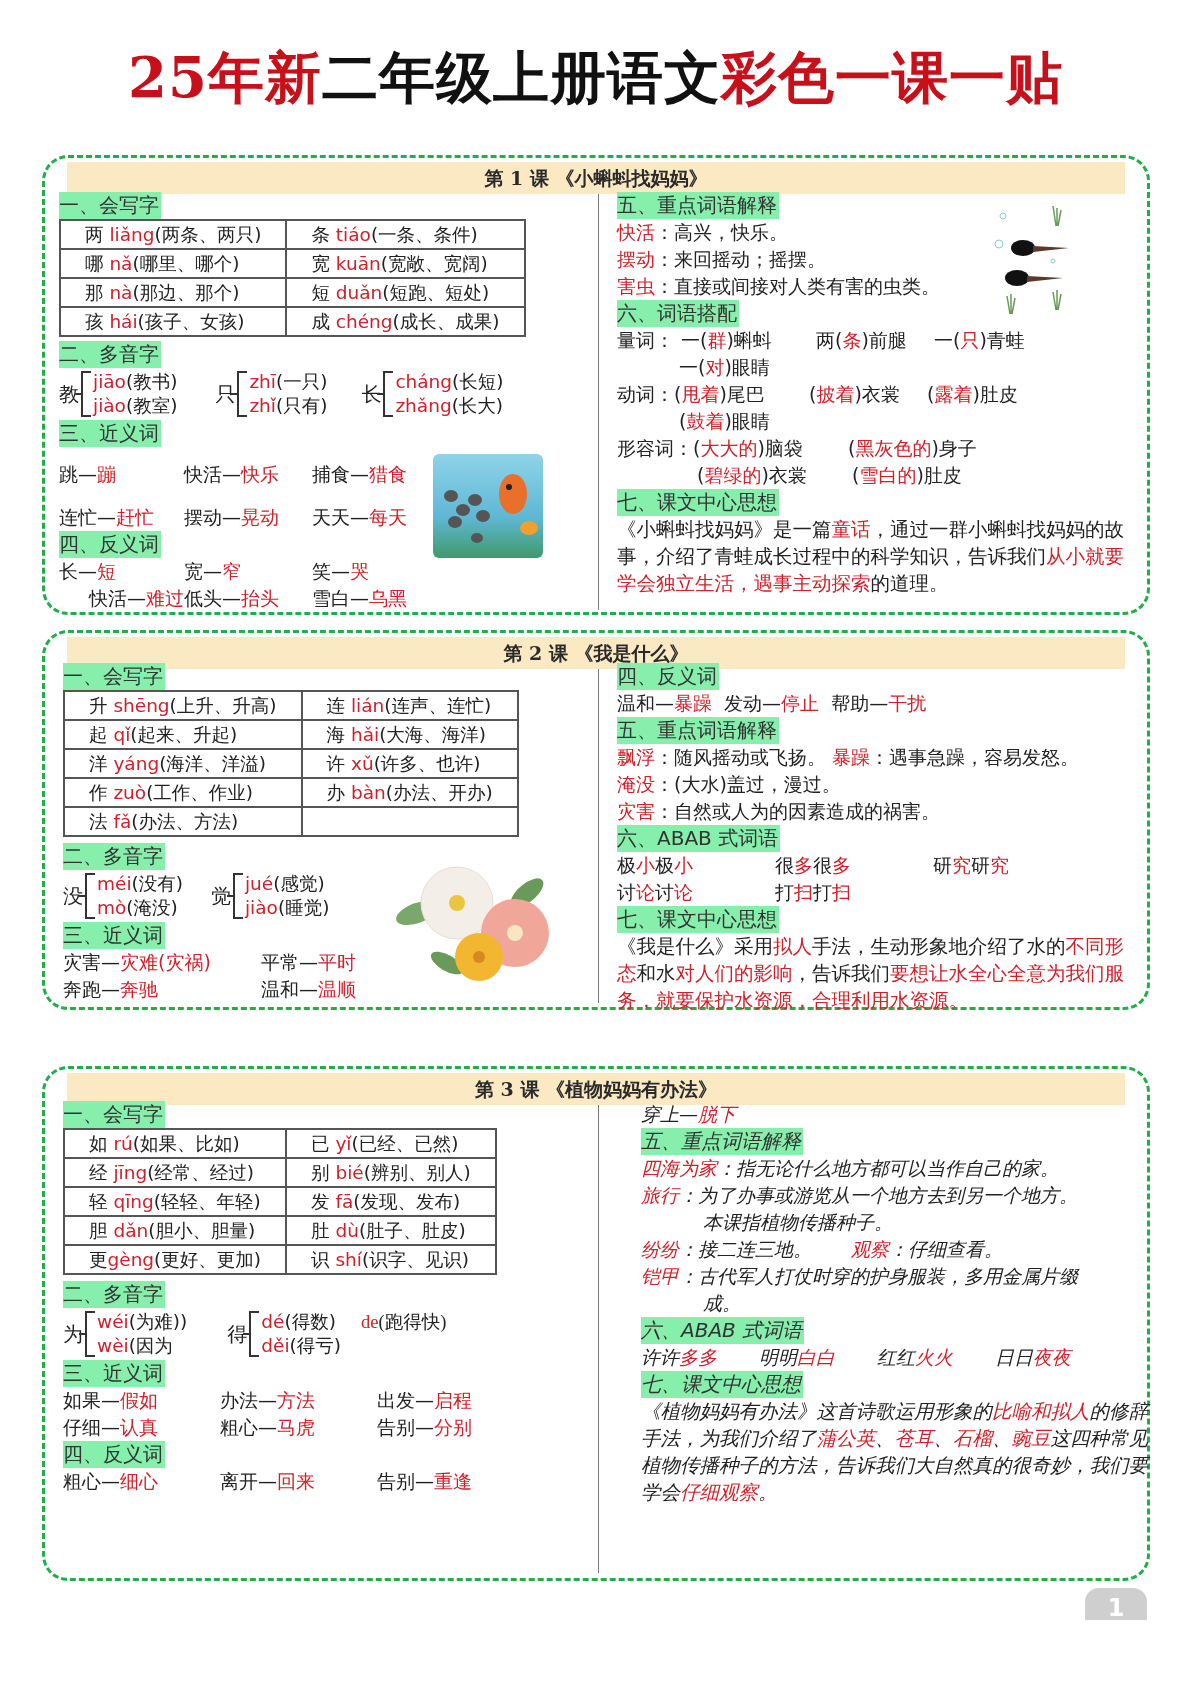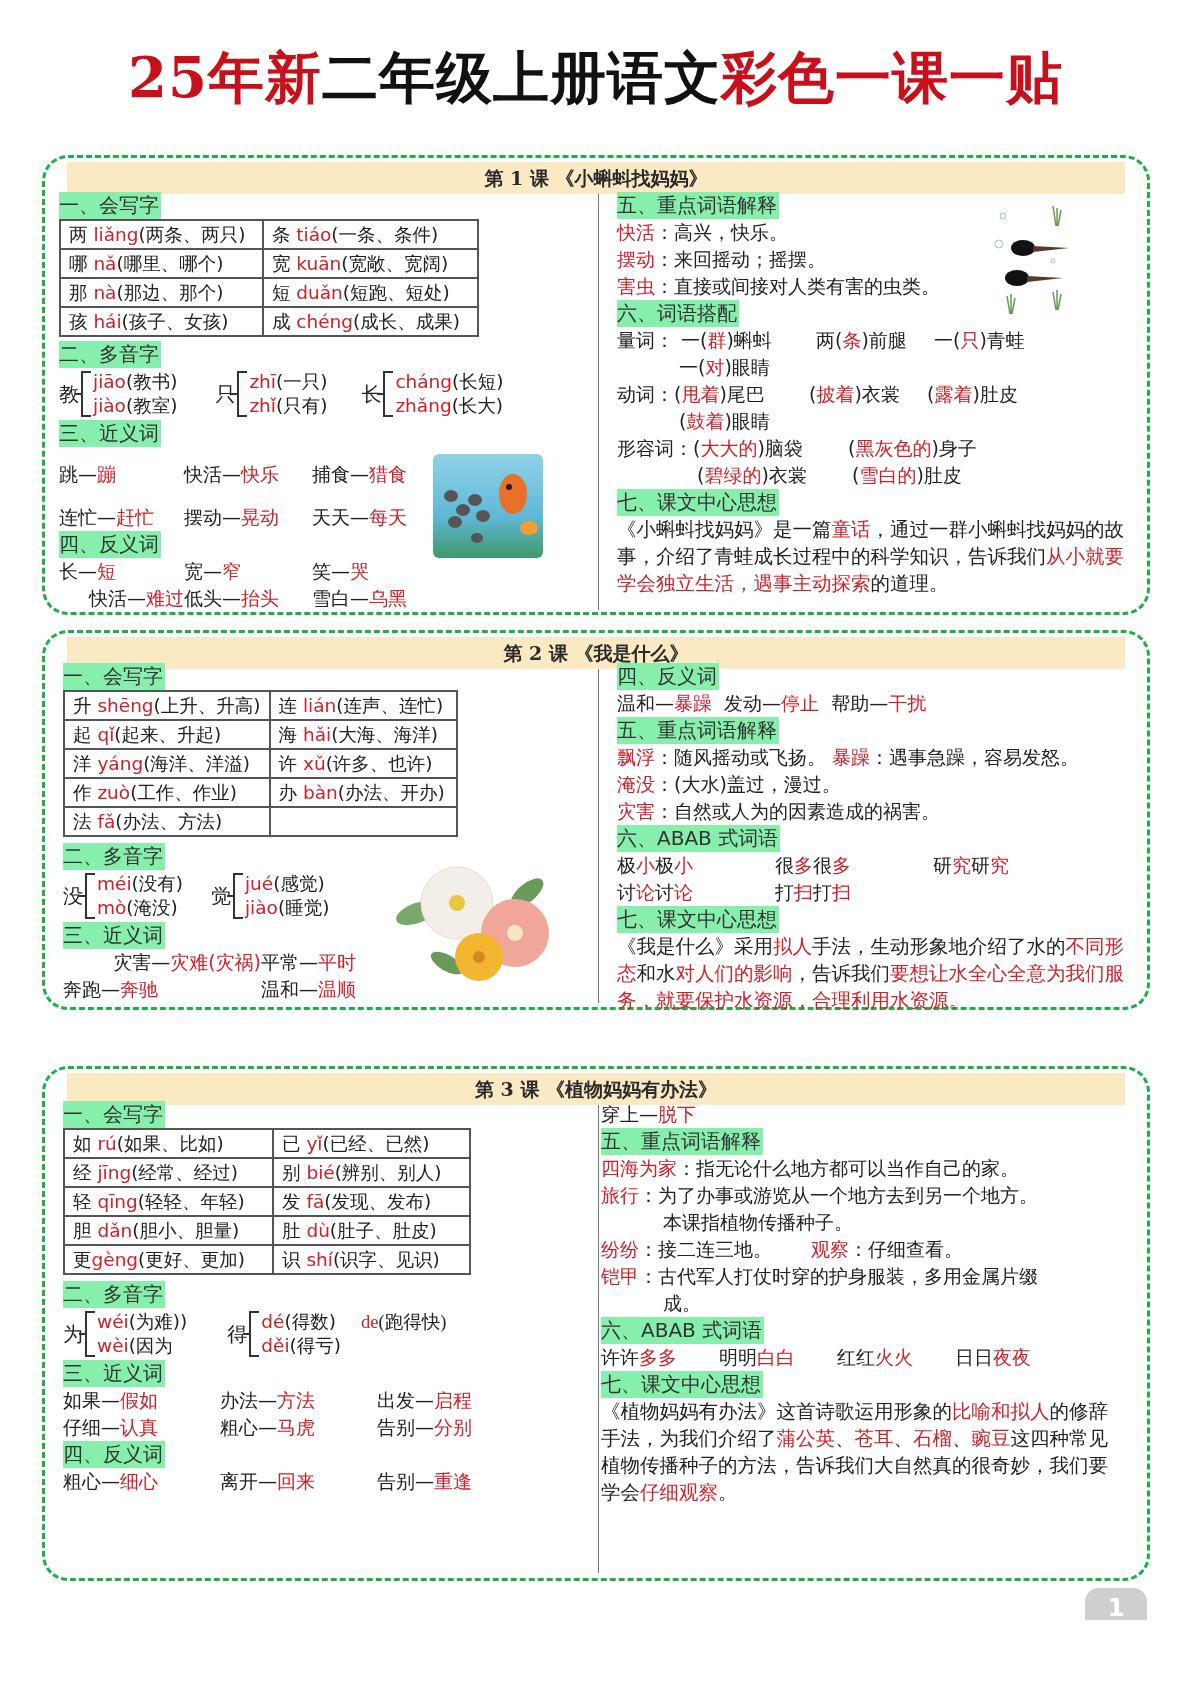--- a/index.html
+++ b/index.html
@@ -24,21 +24,21 @@
     font-family: "DejaVu Serif", "Liberation Serif", serif; font-weight: bold;
     font-size: 19px; line-height: 32px; color: #2a2a2a;
   }
   .divider { position: absolute; left: 553px; width: 1px; background: #777; }
   .col { position: absolute; font-size: 19px; line-height: 27px; }
   .sec {
     display: inline-block; background: #86efac; color: #333;
     font-size: 20px; line-height: 27px; padding-right: 2px;
   }
   table.wt { border-collapse: collapse; font-size: 18.5px; }
-  table.wt td { border: 2px solid #555; padding: 0 8px; height: 20px; white-space: nowrap; }
+  table.wt td { border: 2px solid #555; padding: 0 24px; height: 20px; white-space: nowrap; }
   .poly { display: flex; align-items: center; margin: 2px 0; }
   .poly .grp { display: flex; align-items: center; margin-right: 28px; }
   .poly .ch { font-size: 20px; margin-right: 2px; }
   .poly .br { width: 10px; height: 46px; border: 2px solid #333; border-right: none; position: relative; margin-right: 2px; }
   .poly .br::before { content: ""; position: absolute; left: -8px; top: 20px; width: 8px; height: 2px; background: #333; }
   .poly .opts div { line-height: 24px; font-size: 18.5px; }
   .row { display: flex; }
   .row span.c { display: inline-block; }
   .pic { position: absolute; border-radius: 6px; overflow: hidden; }
   .page-badge {
@@ -222,21 +222,21 @@
           <span class="ch">觉</span>
           <span class="br"></span>
           <div class="opts">
             <div><span class="r">jué</span><span>(感觉)</span></div>
             <div><span class="r">jiào</span><span>(睡觉)</span></div>
           </div>
         </div>
     </div>
     <div class="sec">三、近义词</div>
     <div class="row">
-        <span class="c" style="width:198px;text-align:right;"><span>灾害—</span><span class="r">灾难(灾祸)</span></span>
+        <span class="c" style="width:198px;"><span>灾害—</span><span class="r">灾难(灾祸)</span></span>
         <span class="c"><span>平常—</span><span class="r">平时</span></span>
       </div>
     <div class="row">
         <span class="c" style="width:198px;"><span>奔跑—</span><span class="r">奔驰</span></span>
         <span class="c"><span>温和—</span><span class="r">温顺</span></span>
       </div>
   </div>
 
   <div style="position:absolute;left:342px;top:220px;width:170px;height:140px;">
     <svg width="170" height="140" viewBox="0 0 170 140">
@@ -336,21 +336,21 @@
       <span class="c"><span>告别—</span><span class="r">分别</span></span>
     </div>
     <div class="sec">四、反义词</div>
     <div class="row">
       <span class="c" style="width:157px;"><span>粗心—</span><span class="r">细心</span></span>
       <span class="c" style="width:157px;"><span>离开—</span><span class="r">回来</span></span>
       <span class="c"><span>告别—</span><span class="r">重逢</span></span>
     </div>
   </div>
 
-  <div class="col" style="left:556px;top:32px;width:510px;">
+  <div class="col" style="left:596px;top:32px;width:510px;font-style:italic;">
     <div><span>穿上—</span><span class="r">脱下</span></div>
     <div class="sec">五、重点词语解释</div>
     <div><span class="r">四海为家</span><span>：指无论什么地方都可以当作自己的家。</span></div>
     <div><span class="r">旅行</span><span>：为了办事或游览从一个地方去到另一个地方。</span></div>
     <div style="padding-left:62px;">本课指植物传播种子。</div>
     <div><span class="r">纷纷</span><span style="display:inline-block;width:172px;">：接二连三地。</span><span class="r">观察</span><span>：仔细查看。</span></div>
     <div><span class="r">铠甲</span><span>：古代军人打仗时穿的护身服装，多用金属片缀</span></div>
     <div style="padding-left:62px;">成。</div>
     <div class="sec">六、ABAB 式词语</div>
     <div class="row">

